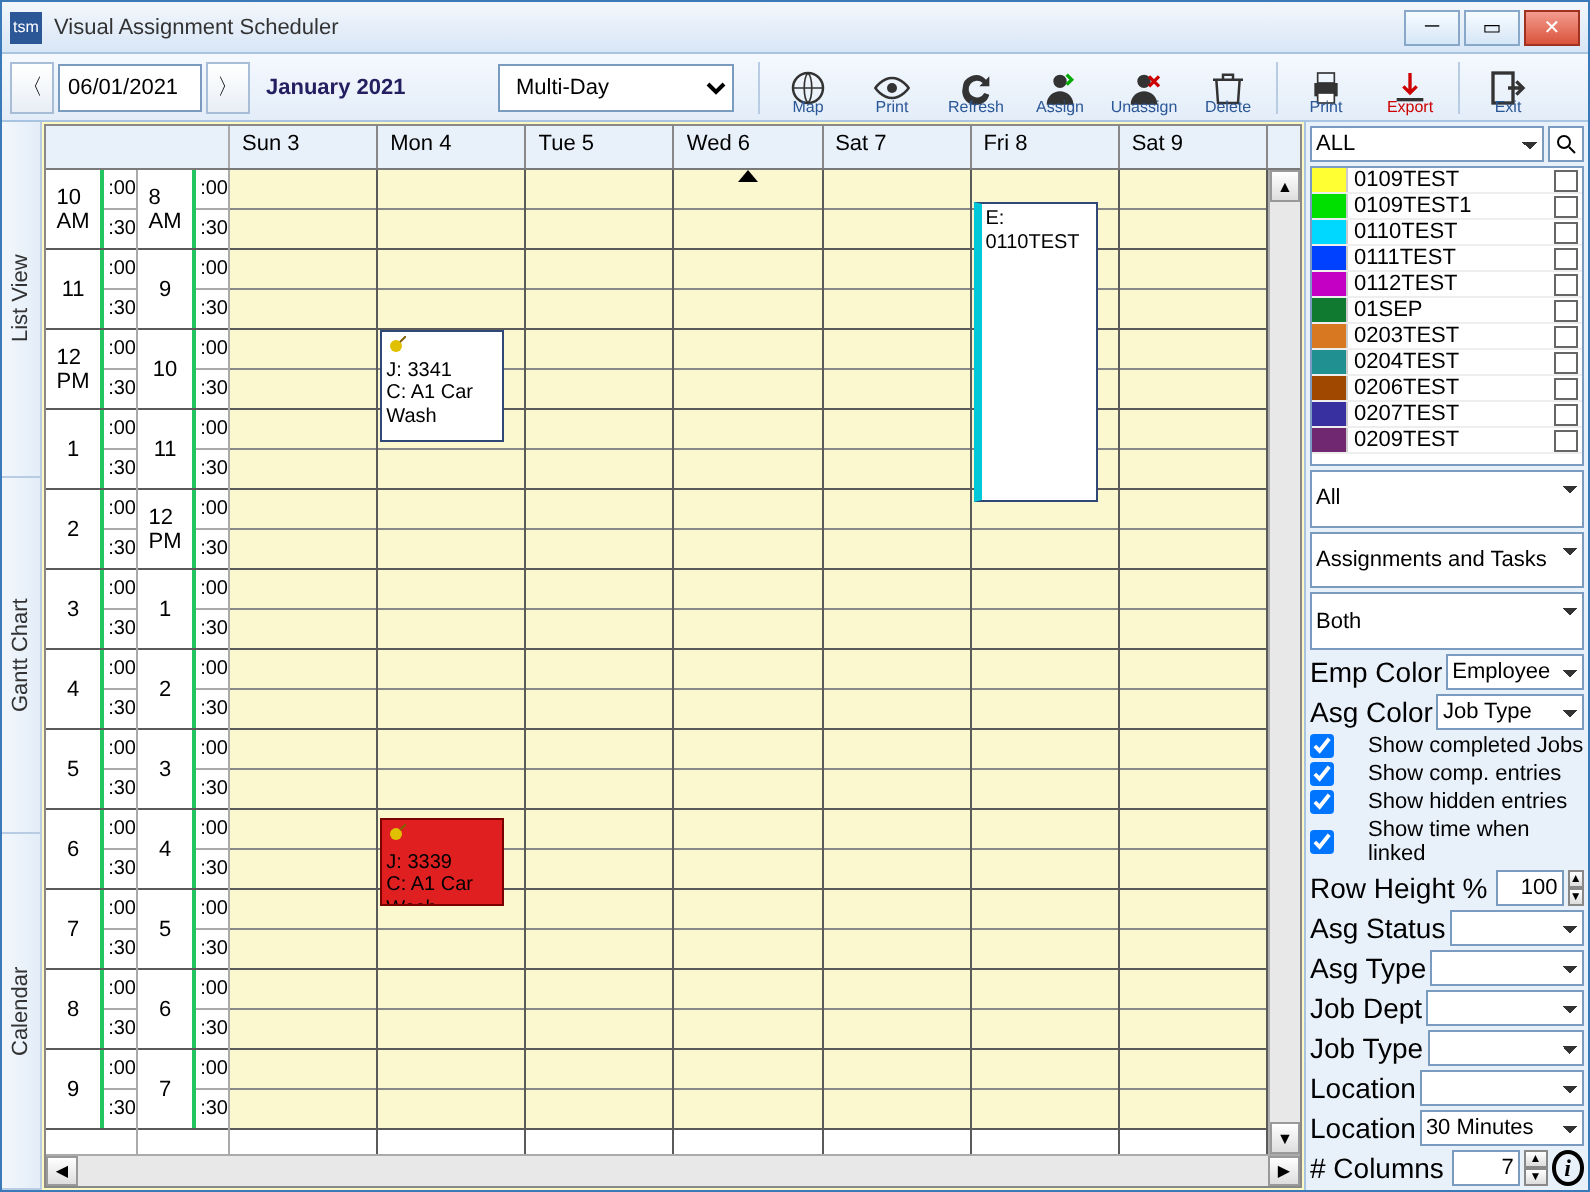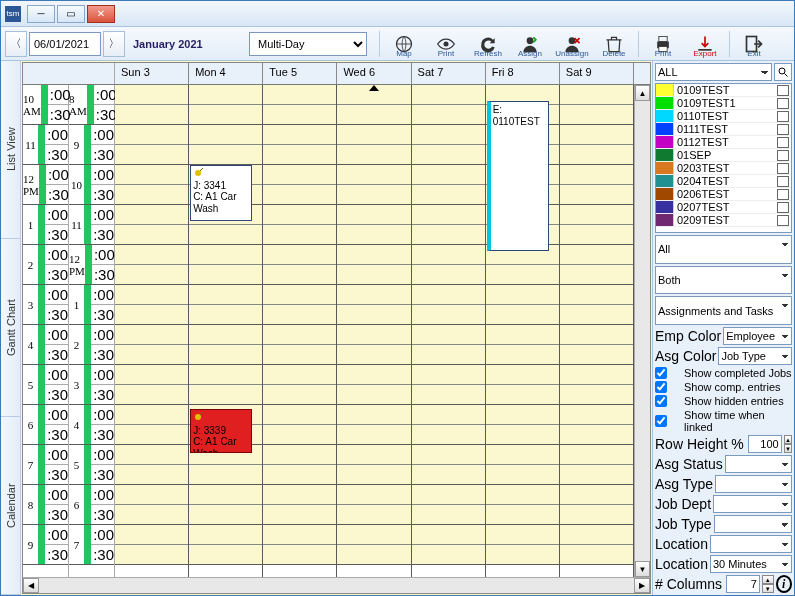--- a/index.html
+++ b/index.html
@@ -25,23 +25,23 @@
 .leftbar { width: 20px; background: linear-gradient(90deg,#f2f7fc,#e3edf8); border-right: 1px solid #b8cde4; display: flex; flex-direction: column; }
 .vtab { flex: 1; writing-mode: vertical-rl; transform: rotate(180deg); display: flex; align-items: center; justify-content: center; cursor: pointer; border-top: 1px solid #b8cde4; color: #333; }
 .grid-area { flex: 1; display: flex; flex-direction: column; background: #fff; border: 1px solid #888; margin:1px; overflow:hidden; position:relative;}
 .day-header { height: 22px; display: flex; border-bottom: 1px solid #7a7a7a; background:#e8f0fa; }
 .timehdr { width: 92px; border-right:1px solid #aaa; background:#e8f0fa;}
 .dayhdr { flex: 1; border-right: 1px solid #888; padding: 3px 6px; background:#e8f0fa; color:#000; }
 .grid-body { flex: 1; display: flex; overflow: hidden; }
 .timecols { width: 92px; display: flex; border-right:1px solid #7a7a7a;}
 .timecol { width: 46px; display:flex; flex-direction:column; border-right:1px solid #aaa;}
 .hourcell { height: 40px; display:flex; border-bottom:1px solid #5a5a5a;}
-.hourlabel { width: 40px; display:flex; align-items:center; justify-content:center; font-size:11px; border-right:7px solid #22c55e;font-family:Liberation Serif, serif;}
+.hourlabel { width: 40px; display:flex; align-items:center; justify-content:center; font-size:11px; border-right:2px solid #22c55e;}
 .halfwrap { flex:1; display:flex; flex-direction:column;}
-.half { flex:1; border-bottom:1px solid #aaa; font-size:15px; padding-left:2px; display:flex; align-items:center;}
+.half { flex:1; border-bottom:1px solid #aaa; font-size:10px; padding-left:2px; display:flex; align-items:center;}
 .half:last-child{border-bottom:none;}
 .daycols { flex:1; display:flex; position:relative;}
 .daycol { flex:1; border-right:1px solid #5a5a5a; display:flex; flex-direction:column; position:relative;}
 .slot { height:20px; border-bottom:1px solid #888; background:#fbf7cf;}
 .slot.line { border-bottom:1px solid #5a5a5a;}
 .appt { position:absolute; left:1px; right:10px; border:1px solid #304878; background:#fff; font-size:10px; padding:2px; overflow:hidden; line-height:1.15;}
 .appt.red { background:#e02020; border-color:#7a0000; color:#000;}
 .appt.fri { background:#fff; border-left:4px solid #00c8d8;}
 .tri { position:absolute; top:0; left:50%; transform:translateX(-50%); width:0;height:0;border-left:5px solid transparent;border-right:5px solid transparent;border-bottom:6px solid #000;}
 .vscroll { width:16px; background:#e8e8e8; border-left:1px solid #aaa; position:relative;}
@@ -66,20 +66,21 @@
 .mag { width:18px;height:18px;border:1px solid #7a9ac0;background:#fff;display:flex;align-items:center;justify-content:center;cursor:pointer;}
 .info-icon { width:18px; height:18px; border:2px solid #000; border-radius:50%; display:flex;align-items:center;justify-content:center; font-family:serif; font-style:italic; font-weight:bold; font-size:12px; cursor:pointer; margin-left:auto;}
 select.sp-select{padding-right:14px;}
 </style>
 </head>
 <body>
 
 <div class="window">
   <div class="titlebar">
     <div class="app-icon">tsm</div>
+    <div class="title">Visual Assignment Scheduler</div>
     <div class="winbtns">
       <div class="winbtn">─</div>
       <div class="winbtn">▭</div>
       <div class="winbtn close">✕</div>
     </div>
   </div>
 
   <div class="toolbar">
     <div class="navbtn">〈</div>
     <input class="dateinput" value="06/01/2021" style="">
@@ -622,22 +623,22 @@
             <div class="empname">0207TEST</div>
             <div class="empchk"></div>
           </div>
           <div class="emprow">
             <div class="swatch" style="background: rgb(112, 40, 112);"></div>
             <div class="empname">0209TEST</div>
             <div class="empchk"></div>
           </div>
         </div>
       <select class="sp-select"><option>All</option></select>
+      <select class="sp-select"><option>Assignments and Tasks</option></select>
       <select class="sp-select"><option>Both</option></select>
-      <select class="sp-select"><option>Assignments and Tasks</option></select>
       <div class="sp-row">
           <span class="sp-label">Emp Color</span>
           <select class="sp-select" style="flex:1"><option>Employee</option></select>
         </div>
       <div class="sp-row">
           <span class="sp-label">Asg Color</span>
           <select class="sp-select" style="flex:1"><option>Job Type</option></select>
         </div>
       <label class="chkrow">
           <input type="checkbox" checked="" style="">

